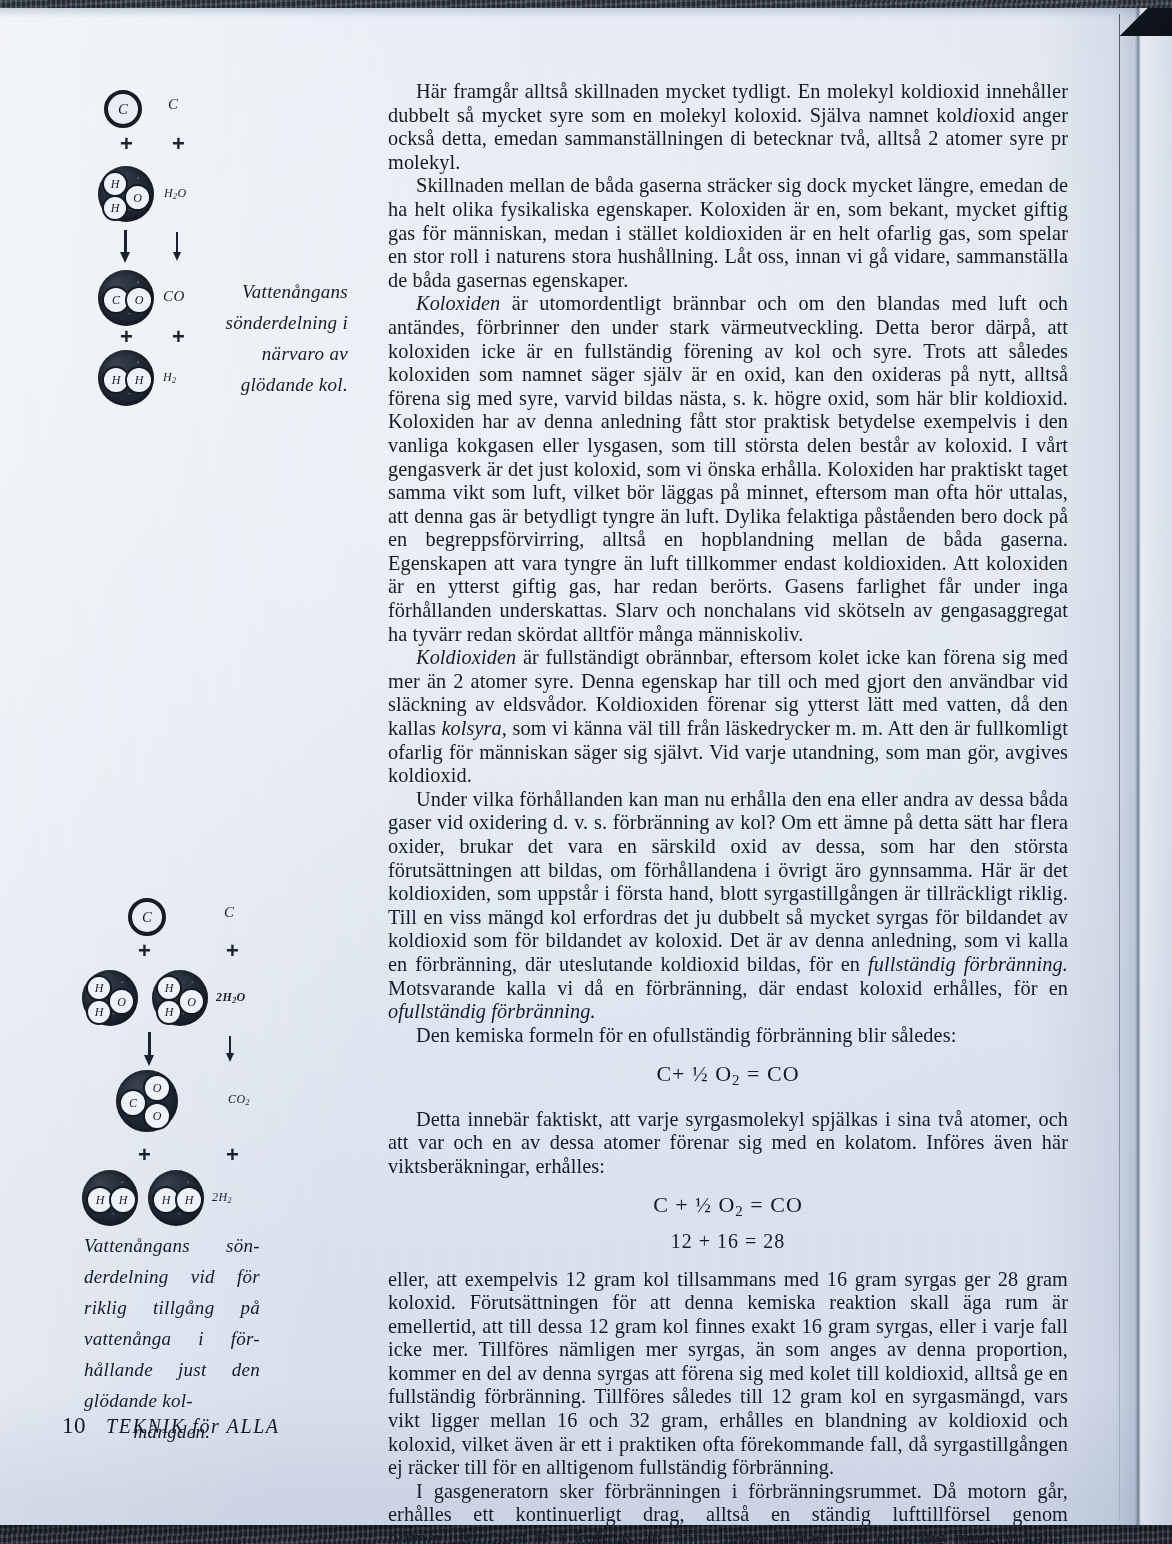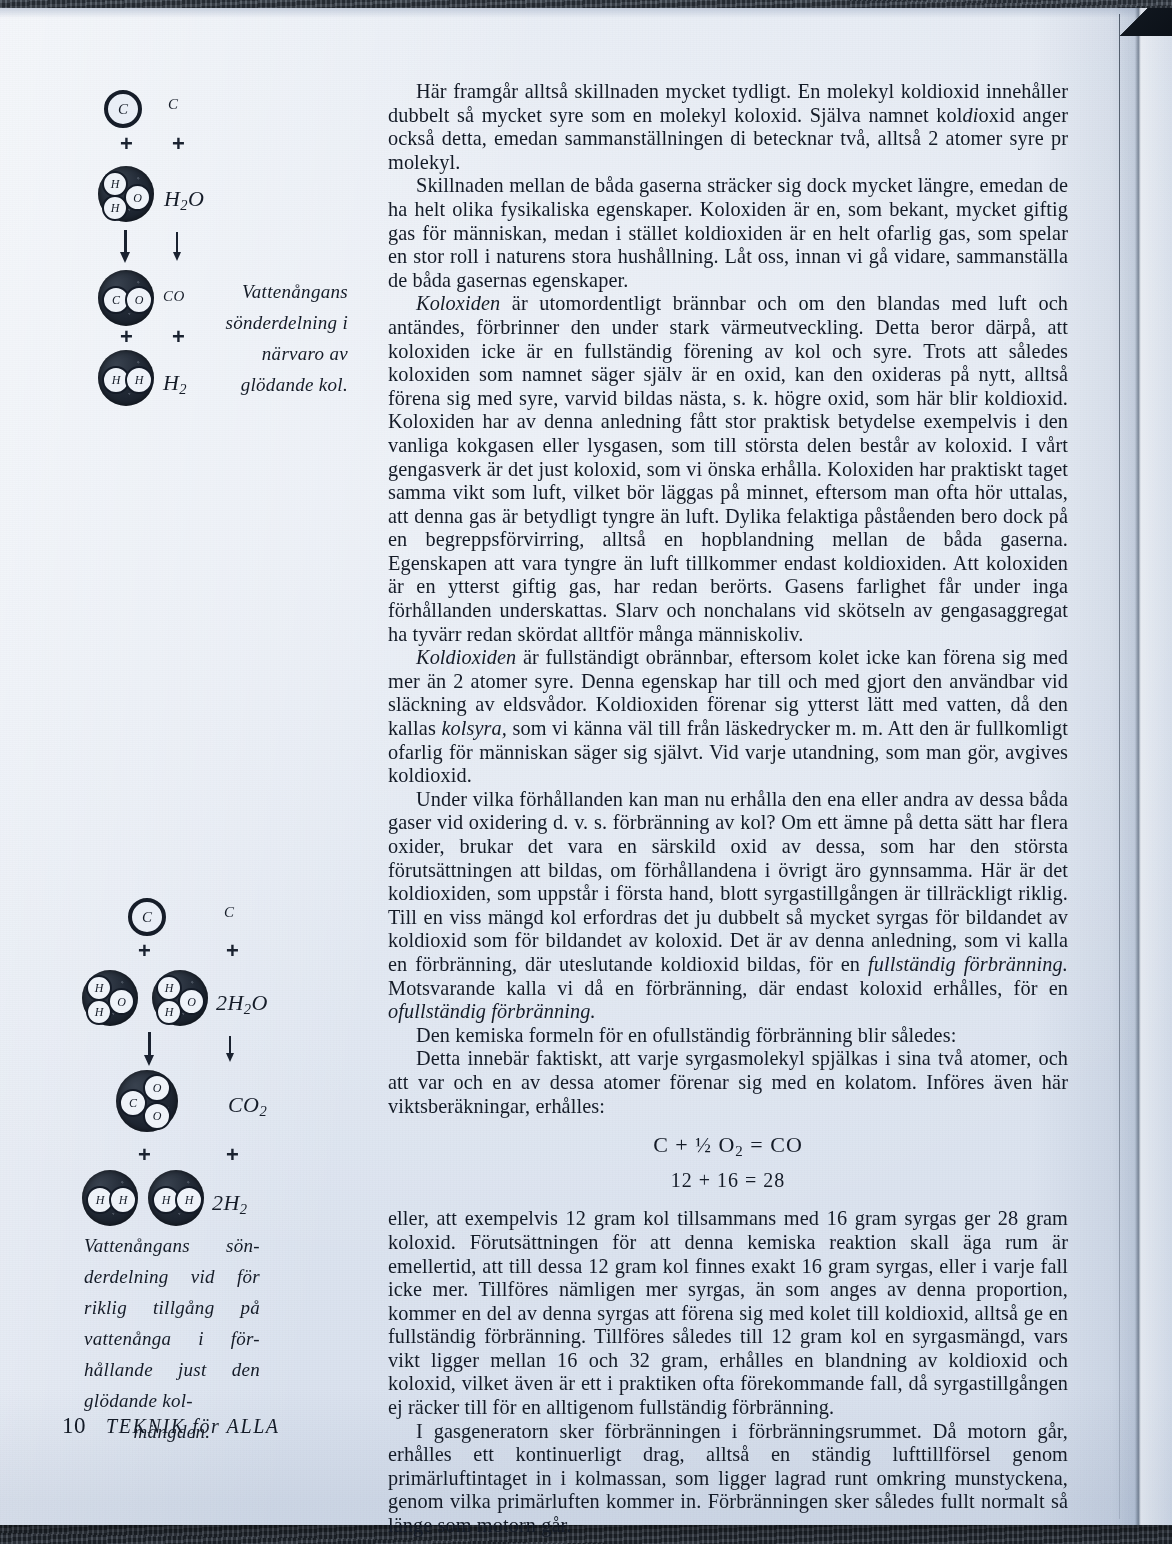--- a/index.html
+++ b/index.html
@@ -118,21 +118,21 @@
   .arrow .stem{position:absolute;left:0;top:0;width:2.5px;background:#1a2230;}
   .arrow .head{
     position:absolute;left:-4px;width:0;height:0;
     border-left:5.5px solid transparent;border-right:5.5px solid transparent;
     border-top:11px solid #1a2230;
   }
   .arrow.thin .stem{width:1.6px;}
   .arrow.thin .head{left:-3.3px;border-left-width:4px;border-right-width:4px;border-top-width:9px;}
   .mlabel{
     position:absolute;font-style:italic;color:#161d29;
-    font-size:22px;letter-spacing:.4px;white-space:nowrap;
+    font-size:12px;letter-spacing:.4px;white-space:nowrap;
   }
   .mlabel .sub{font-size:.66em;vertical-align:-.3em;}
   .caption{
     position:absolute;font-style:italic;color:#141b27;
     font-size:19px;line-height:31px;letter-spacing:.3px;text-align:right;
   }
   #cap1{left:198px;top:268px;width:150px;}
   #cap2{left:84px;top:1222px;width:176px;text-align:justify;}
   #cap2 .last{display:block;text-align:center;}
   #footer{
@@ -216,21 +216,21 @@
       <div class="atom" style="left:4px;top:5px;width:22px;height:22px;font-size:12px;">H</div>
       <div class="atom" style="left:4px;top:29px;width:22px;height:22px;font-size:12px;">H</div>
       <div class="atom" style="left:26px;top:18px;width:23px;height:23px;font-size:12px;">O</div>
     </div>
     <div class="mol" style="left:152px;top:962px;">
       <div class="blob" style="left:0;top:0;width:56px;height:56px;"></div>
       <div class="atom" style="left:4px;top:5px;width:22px;height:22px;font-size:12px;">H</div>
       <div class="atom" style="left:4px;top:29px;width:22px;height:22px;font-size:12px;">H</div>
       <div class="atom" style="left:26px;top:18px;width:23px;height:23px;font-size:12px;">O</div>
     </div>
-    <div class="mlabel" style="left:216px;top:982px;"><span>2H</span><span class="sub">2</span><span>O</span></div>
+    <div class="mlabel" style="left:216px;top:982px;font-weight:bold;"><span>2H</span><span class="sub">2</span><span>O</span></div>
 
     <div class="arrow" style="left:148px;top:1024px;height:32px;">
       <div class="stem" style="height:25px;"></div>
         <div class="head" style="top:23px;"></div>
     </div>
     <div class="arrow thin" style="left:229px;top:1028px;height:28px;">
       <div class="stem" style="height:19px;"></div>
         <div class="head" style="top:17px;"></div>
     </div>
 
@@ -275,20 +275,21 @@
     <p>Skillnaden mellan de båda gaserna sträcker sig dock mycket längre, emedan de ha helt olika fysikaliska egenskaper.  Koloxiden är en, som bekant, mycket giftig gas för människan, medan i stället koldioxiden är en helt ofarlig gas, som spelar en stor roll i naturens stora hushållning.  Låt oss, innan vi gå vidare, sammanställa de båda gasernas egenskaper.</p>
 
     <p><span class="it">Koloxiden</span><span> är utomordentligt brännbar och om den blandas med luft och antändes, förbrinner den under stark värmeutveckling.  Detta beror därpå, att koloxiden icke är en fullständig förening av kol och syre.  Trots att således koloxiden som namnet säger själv är en oxid, kan den oxideras på nytt, alltså förena sig med syre, varvid bildas nästa, s. k. högre oxid, som här blir koldioxid.  Koloxiden har av denna anledning fått stor praktisk betydelse exempelvis i den vanliga kokgasen eller lysgasen, som till största delen består av koloxid.  I vårt gengasverk är det just koloxid, som vi önska erhålla.  Koloxiden har praktiskt taget samma vikt som luft, vilket bör läggas på minnet, eftersom man ofta hör uttalas, att denna gas är betydligt tyngre än luft.  Dylika felaktiga påståenden bero dock på en begreppsförvirring, alltså en hopblandning mellan de båda gaserna.  Egenskapen att vara tyngre än luft tillkommer endast koldioxiden.  Att koloxiden är en ytterst giftig gas, har redan berörts.  Gasens farlighet får under inga förhållanden underskattas.  Slarv och nonchalans vid skötseln av gengasaggregat ha tyvärr redan skördat alltför många människoliv.</span></p>
 
     <p><span class="it">Koldioxiden</span><span> är fullständigt obrännbar, eftersom kolet icke kan förena sig med mer än 2 atomer syre.  Denna egenskap har till och med gjort den användbar vid släckning av eldsvådor.  Koldioxiden förenar sig ytterst lätt med vatten, då den kallas </span><span class="it">kolsyra,</span><span> som vi känna väl till från läskedrycker m. m.  Att den är fullkomligt ofarlig för människan säger sig självt.  Vid varje utandning, som man gör, avgives koldioxid.</span></p>
 
     <p><span>Under vilka förhållanden kan man nu erhålla den ena eller andra av dessa båda gaser vid oxidering d. v. s. förbränning av kol?  Om ett ämne på detta sätt har flera oxider, brukar det vara en särskild oxid av dessa, som har den största förutsättningen att bildas, om förhållandena i övrigt äro gynnsamma.  Här är det koldioxiden, som uppstår i första hand, blott syrgastillgången är tillräckligt riklig.  Till en viss mängd kol erfordras det ju dubbelt så mycket syrgas för bildandet av koldioxid som för bildandet av koloxid.  Det är av denna anledning, som vi kalla en förbränning, där uteslutande koldioxid bildas, för en </span><span class="it">fullständig förbränning.</span><span>  Motsvarande kalla vi då en förbränning, där endast koloxid erhålles, för en </span><span class="it">ofullständig förbränning.</span></p>
 
     <p>Den kemiska formeln för en ofullständig förbränning blir således:</p>
 
+    <p class="formula"><span>C+</span> <span class="frac">½</span> <span>O</span><span class="sub">2</span> <span>= CO</span></p>
 
     <p>Detta innebär faktiskt, att varje syrgasmolekyl spjälkas i sina två atomer, och att var och en av dessa atomer förenar sig med en kolatom.  Införes även här viktsberäkningar, erhålles:</p>
 
     <p class="formula" style="margin-bottom:2px !important;"><span>C +</span> <span class="frac">½</span> <span>O</span><span class="sub">2</span> <span>= CO</span></p>
     <p class="formula num" style="margin-top:0 !important;font-size:20px;">12 + 16 = 28</p>
 
     <p class="noind">eller, att exempelvis 12 gram kol tillsammans med 16 gram syrgas ger 28 gram koloxid. Förutsättningen för att denna kemiska reaktion skall äga rum är emellertid, att till dessa 12 gram kol finnes exakt 16 gram syrgas, eller i varje fall icke mer. Tillföres nämligen mer syrgas, än som anges av denna proportion, kommer en del av denna syrgas att förena sig med kolet till koldioxid, alltså ge en fullständig förbränning. Tillföres således till 12 gram kol en syrgasmängd, vars vikt ligger mellan 16 och 32 gram, erhålles en blandning av koldioxid och koloxid, vilket även är ett i praktiken ofta förekommande fall, då syrgastillgången ej räcker till för en alltigenom fullständig förbränning.</p>
 
     <p>I gasgeneratorn sker förbränningen i förbränningsrummet.  Då motorn går, erhålles ett kontinuerligt drag, alltså en ständig lufttillförsel genom primärluftintaget in i kolmassan, som ligger lagrad runt omkring munstyckena, genom vilka primärluften kommer in.  Förbränningen sker således fullt normalt så länge som motorn går.</p>
 

